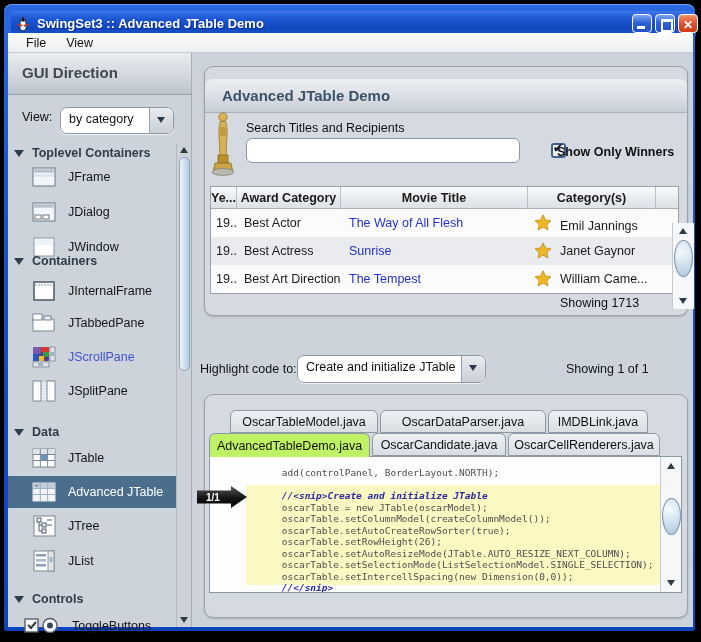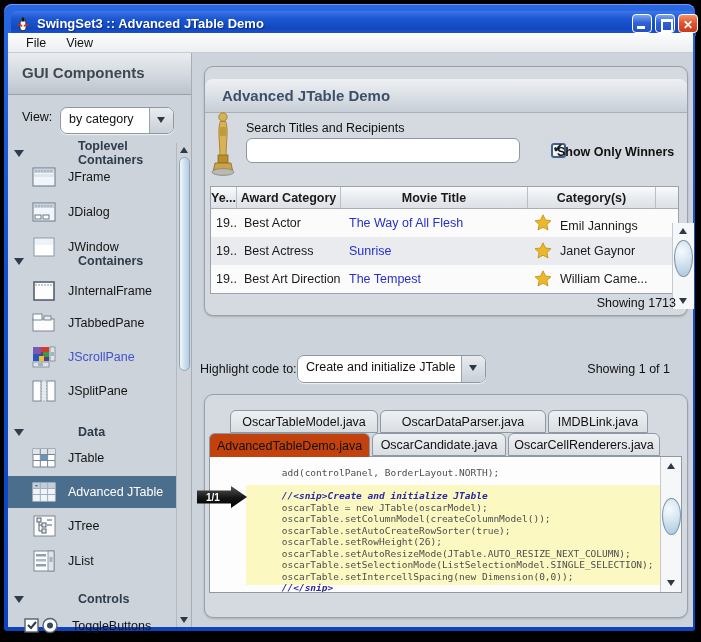--- a/index.html
+++ b/index.html
@@ -44,21 +44,21 @@
   .combo{display:flex;border:1px solid #8f98a1;border-radius:7px;background:#fff;overflow:hidden;
          box-shadow:0 1px 1px rgba(255,255,255,.7);cursor:pointer;}
   .combo-value{flex:1;font-size:12.5px;color:#111;padding:4px 4px 0 8px;white-space:nowrap;overflow:hidden;}
   .combo-arrow{width:23px;background:linear-gradient(180deg,#e9ecef,#c8cfd7);
                border-left:1px solid #9aa2ab;position:relative;}
   .tri-down,.tri-up,.tri-left,.tri-right{width:0;height:0;position:absolute;}
   .tri-down{border-left:4px solid transparent;border-right:4px solid transparent;border-top:6px solid #2e3a46;}
   .tri-up{border-left:4px solid transparent;border-right:4px solid transparent;border-bottom:6px solid #2e3a46;}
   .combo-arrow .tri-down{left:7px;top:9px;}
 
-  .tree-sect{left:8px;width:168px;height:20px;display:flex;align-items:center;cursor:pointer;gap:46px;}
+  .tree-sect{left:8px;width:168px;height:20px;display:flex;align-items:center;cursor:pointer;}
   .sect-tri{margin-left:6px;width:0;height:0;border-left:5px solid transparent;
             border-right:5px solid transparent;border-top:7px solid #2e3c4c;}
   .sect-label{margin-left:8px;font-size:12.5px;font-weight:bold;color:#2e3c4c;}
   .tree-item{left:8px;width:168px;height:34px;display:flex;align-items:center;cursor:pointer;}
   .tree-item.selected{background:#4b6e8c;width:168px;}
   .tree-item.selected .item-label{color:#fff;}
   .item-icon{width:28px;height:26px;margin-left:22px;display:flex;align-items:center;justify-content:center;flex:none;}
   .item-label{margin-left:10px;font-size:12.5px;color:#141414;white-space:nowrap;}
   .item-label.visited{color:#4153cc;}
 
@@ -99,33 +99,33 @@
 
   .vscroll{background:#f6f7f8;border-left:1px solid #c4c9cf;box-sizing:border-box;position:relative;}
   .ball-thumb{position:absolute;left:1px;width:19px;height:37px;border-radius:50% 50% 50% 50%/46% 46% 54% 54%;
               background:radial-gradient(circle at 35% 30%,#f6fafd 0%,#d4e4f0 45%,#aac6dc 100%);
               border:1px solid #7d96ac;box-sizing:border-box;}
 
   
   .tab{position:absolute;height:23px;border:1px solid #8e99a3;border-radius:6px 6px 0 0;box-sizing:border-box;
        background:linear-gradient(180deg,#eef1f3,#d9dee3);display:flex;align-items:center;justify-content:center;
        font-size:12.5px;color:#111;cursor:pointer;white-space:nowrap;overflow:hidden;}
-  .tab.selected{background:#c2410c;height:24px;border-bottom:none;z-index:3;text-align:center;}
+  .tab.selected{background:#bef264;height:24px;border-bottom:none;z-index:3;text-align:center;}
   .code-vp{background:#fdfdfd;border:1px solid #8e99a3;box-sizing:border-box;overflow:hidden;}
   .yellow-block{position:absolute;left:36px;top:28px;width:414px;height:100px;background:#fbf8c2;}
   .code-lines{position:absolute;left:0;top:10px;width:100%;padding-left:26px;box-sizing:border-box;
               font-family:"DejaVu Sans Mono",monospace;font-size:9.5px;color:#4d4d4d;}
   .cl{height:11.5px;line-height:11.5px;white-space:pre;}
   .cl.cmt{color:#2929a3;font-style:italic;font-weight:bold;}
   .marker{clip-path:polygon(0 20%,68% 20%,68% 0,100% 50%,68% 100%,68% 80%,0 80%);
           background:linear-gradient(180deg,#555 0%,#141414 55%,#000 100%);
           display:flex;align-items:center;z-index:5;}
   .marker span{color:#fff;font-size:10px;font-weight:bold;margin-left:9px;}
 
-  .status-txt{font-size:12.5px;color:#111;text-align:right;white-space:nowrap;}
+  .status-txt{font-size:12.5px;color:#111;text-align:left;white-space:nowrap;}
 
   
   .icon-svg{display:block;}
 </style>
 </head>
 <body>
 
 <div class="screen">
 
   <div class="abs window">
@@ -151,21 +151,21 @@
 
   <div class="abs menubar">
     <span class="menu-item">File</span>
     <span class="menu-item">View</span>
   </div>
 
   <div class="abs content"></div>
 
   <div class="abs sidebar"></div>
   <div class="abs gui-header">
-    <span>GUI Components</span>
+    <span>GUI Direction</span>
   </div>
   <span class="abs view-label lbl">View:</span>
   <div class="abs combo" style="left:60px;top:107px;width:112px;height:25px">
     <div class="combo-value">by category</div>
     <div class="combo-arrow">
         <span class="tri-down"></span>
       </div>
   </div>
 
   <div class="abs tree-sect" style="top:143px">

